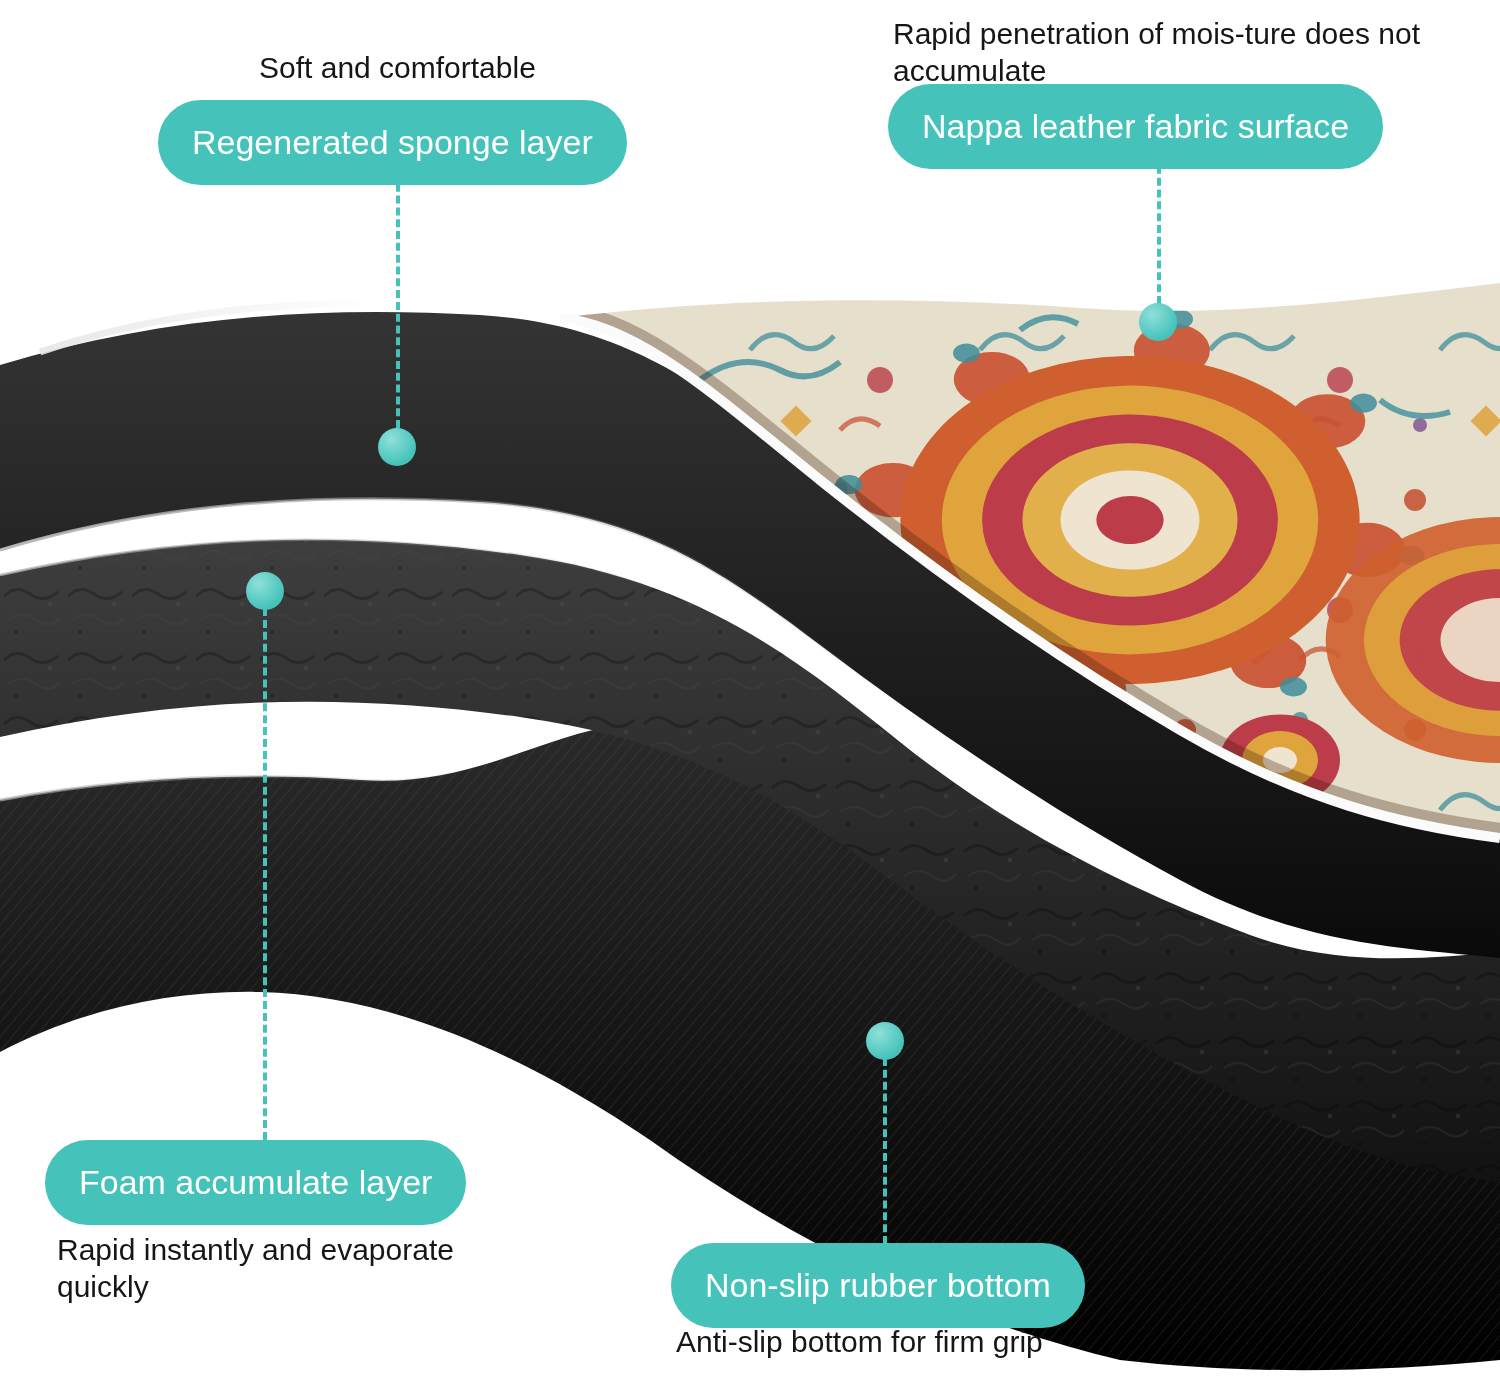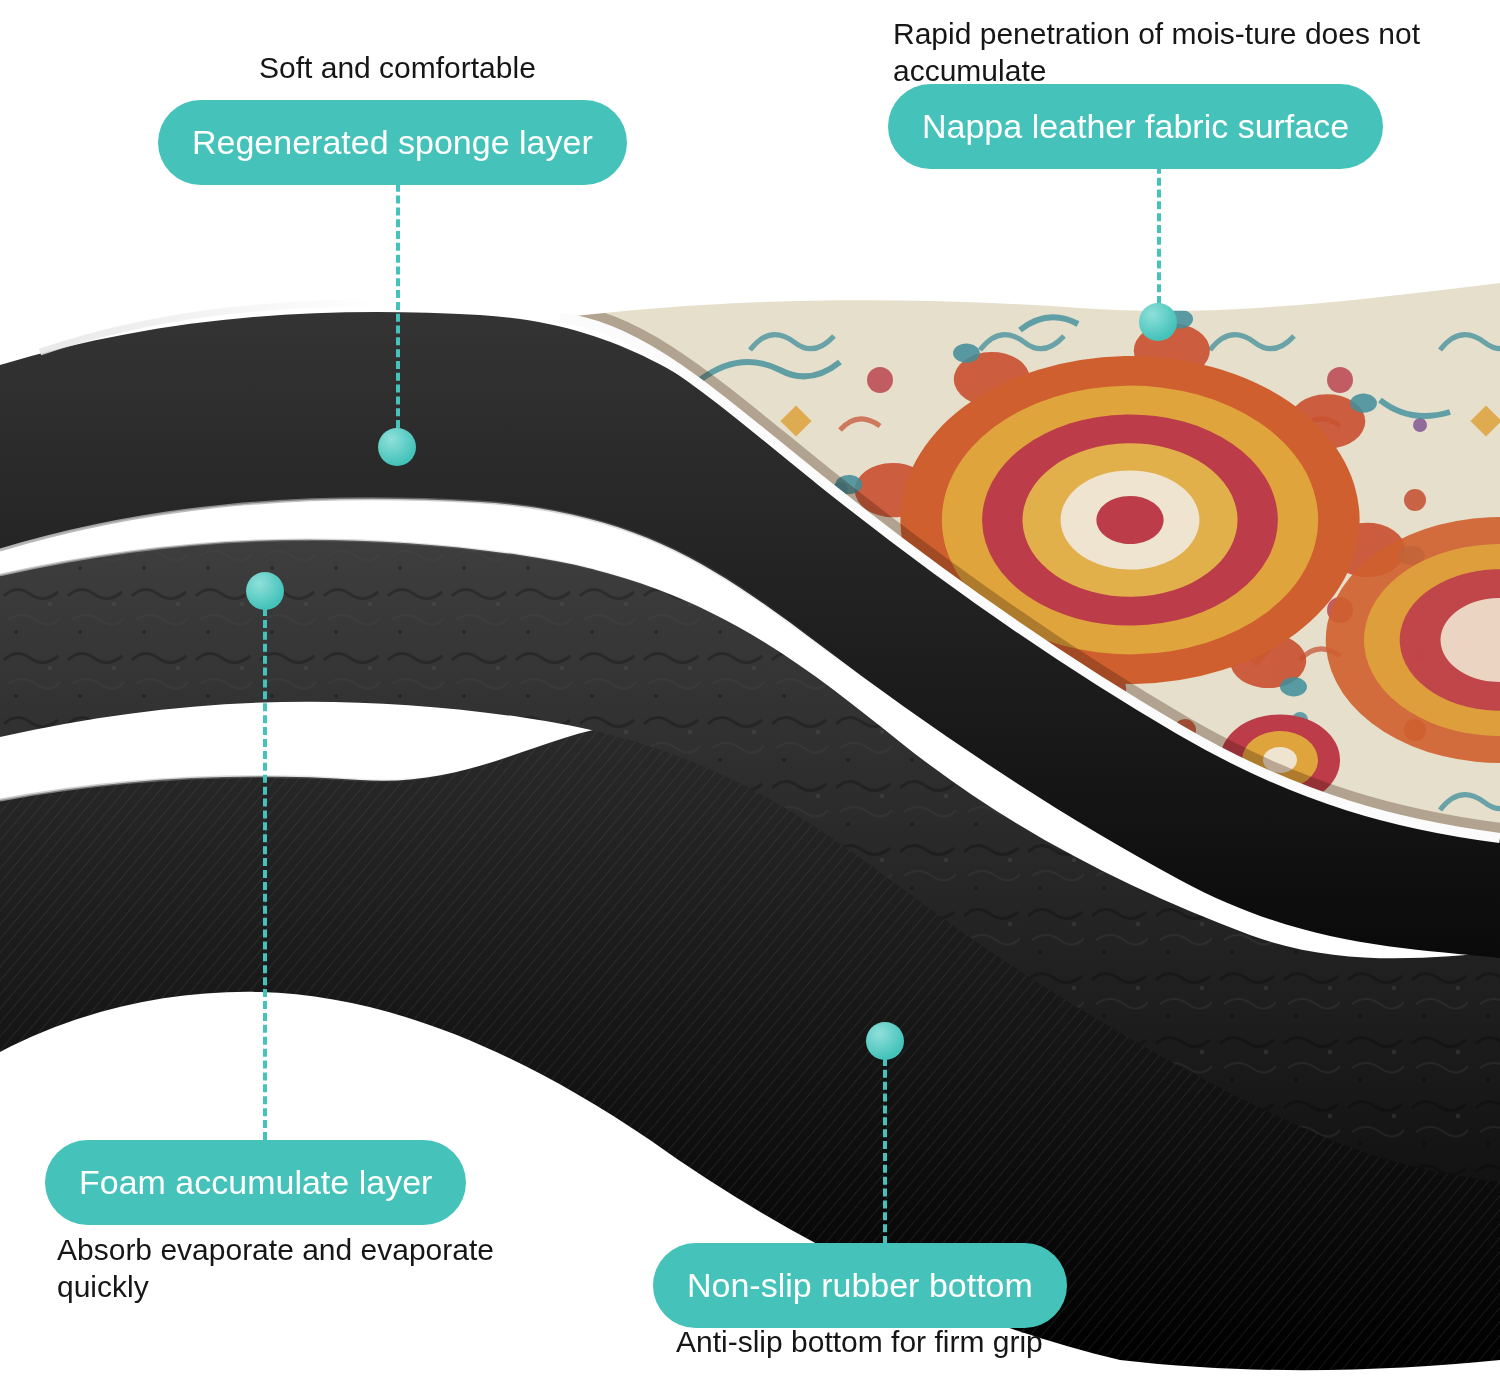--- a/index.html
+++ b/index.html
@@ -35,21 +35,21 @@
   #dash-surface{left:1157px;top:154px;height:150px;}
   #dot-surface{left:1139px;top:303px;}
   
   #dot-foam{left:246px;top:572px;}
   #dash-foam{left:263px;top:608px;height:532px;}
   #pill-foam{left:45px;top:1140px;}
   #cap-foam{left:57px;top:1232px;width:470px;}
   
   #dot-rubber{left:866px;top:1022px;}
   #dash-rubber{left:883px;top:1058px;height:186px;}
-  #pill-rubber{left:653px;top:1243px;text-align:right;}
+  #pill-rubber{left:671px;top:1243px;text-align:right;}
   #cap-rubber{left:676px;top:1324px;}
 </style>
 </head>
 <body>
 
 <div class="stage">
 
   <svg class="mat" viewBox="0 0 1500 1377" aria-hidden="true">
     <defs>
       <linearGradient id="gradSponge" x1="0" y1="0" x2="0" y2="1">
@@ -184,20 +184,20 @@
   <div class="dot" id="dot-sponge"></div>
 
   <div class="caption" id="cap-surface">Rapid penetration of mois-ture does not accumulate</div>
   <div class="pill" id="pill-surface">Nappa leather fabric surface</div>
   <div class="dash" id="dash-surface"></div>
   <div class="dot" id="dot-surface"></div>
 
   <div class="dot" id="dot-foam"></div>
   <div class="dash" id="dash-foam"></div>
   <div class="pill" id="pill-foam">Foam accumulate layer</div>
-  <div class="caption" id="cap-foam">Absorb evaporate and evaporate quickly</div>
+  <div class="caption" id="cap-foam">Rapid instantly and evaporate quickly</div>
 
   <div class="dot" id="dot-rubber"></div>
   <div class="dash" id="dash-rubber"></div>
   <div class="pill" id="pill-rubber">Non-slip rubber bottom</div>
   <div class="caption" id="cap-rubber">Anti-slip bottom for firm grip</div>
 
 </div>
 
 </body></html>

